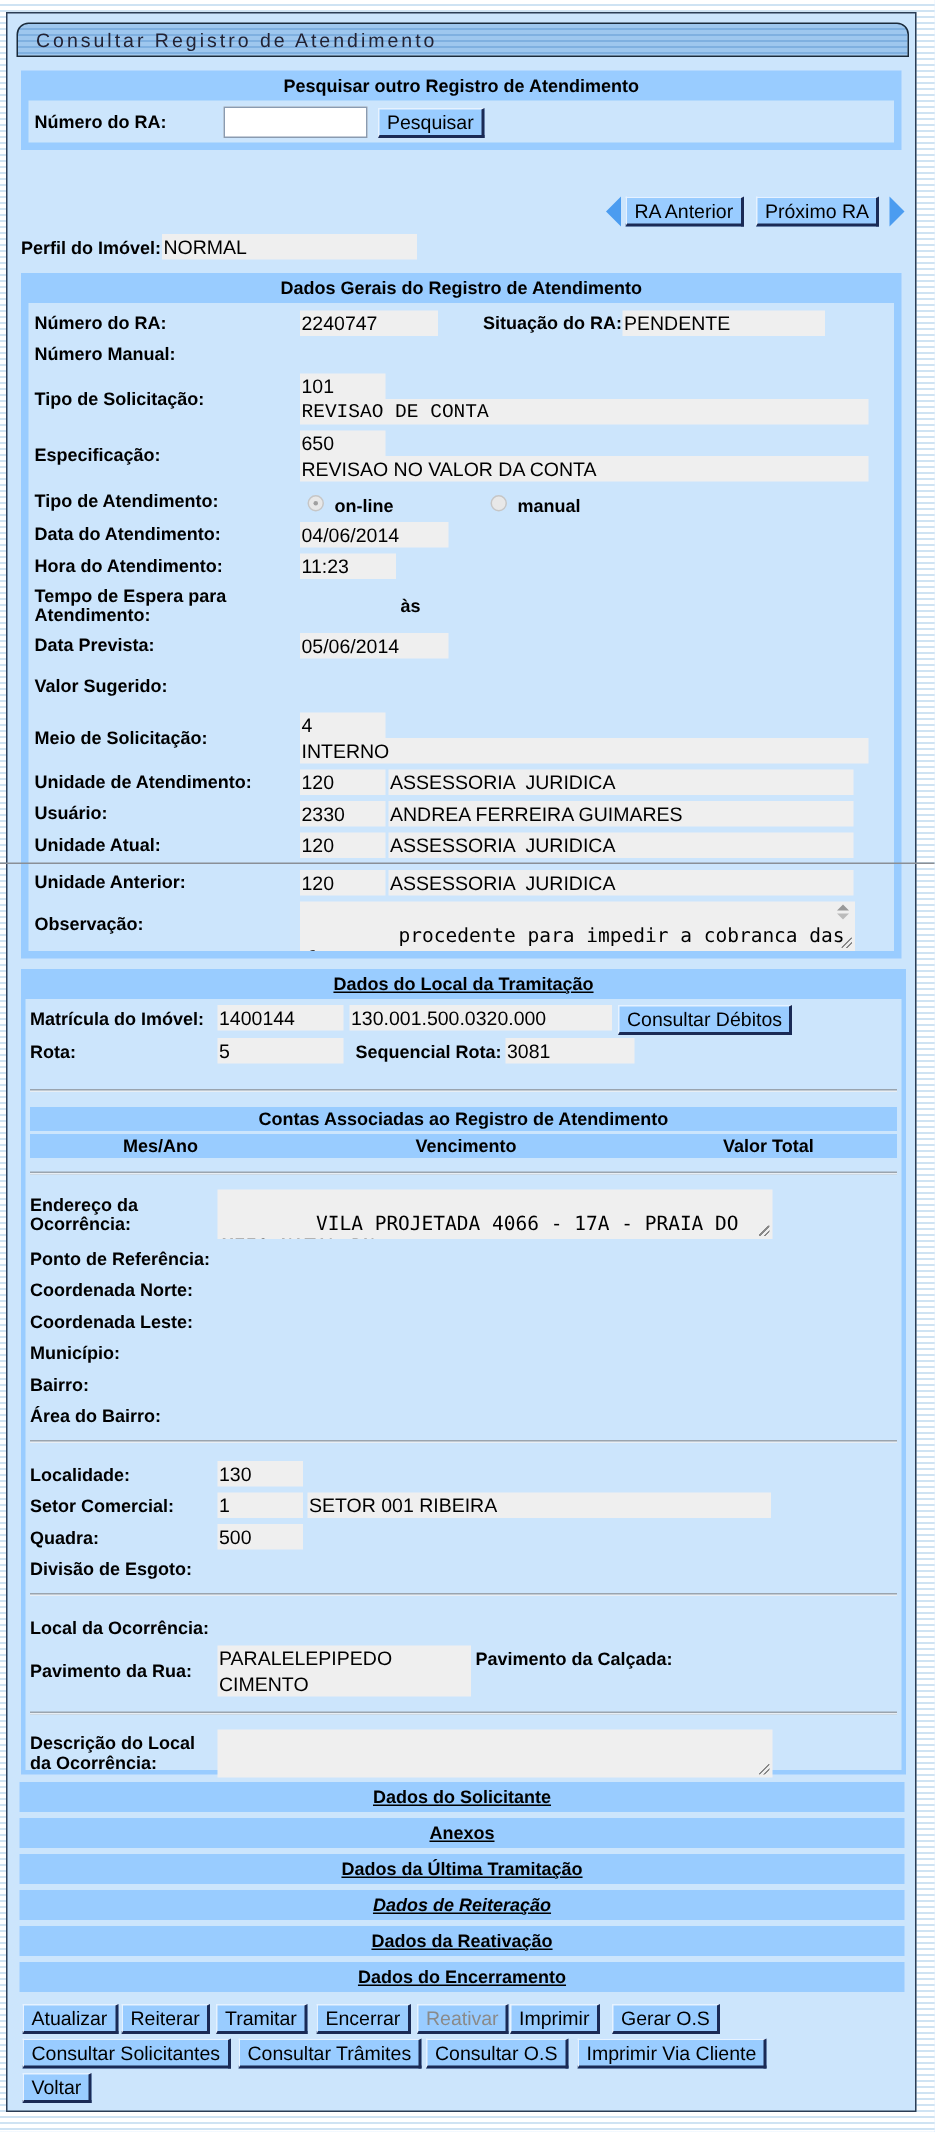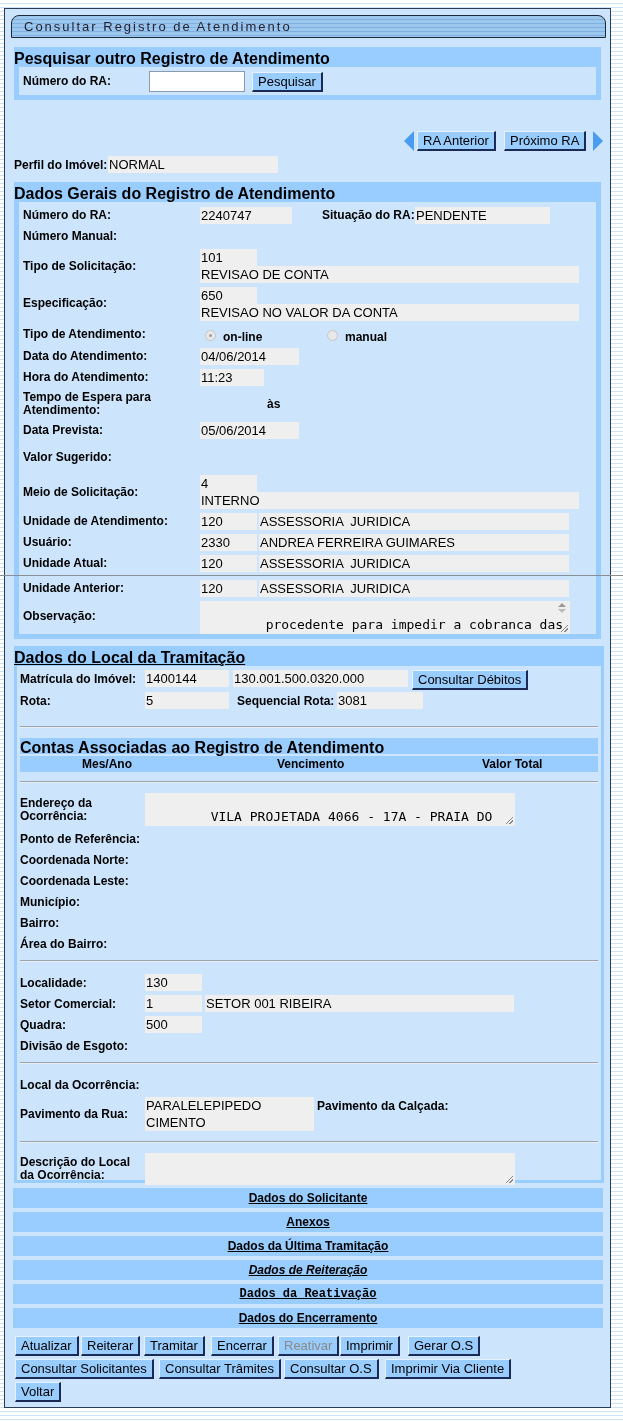--- a/index.html
+++ b/index.html
@@ -17,21 +17,21 @@
   }
   .titlebar {
     position: absolute; left: 6px; top: 6px; width: 595px; height: 23px;
     border: 1px solid #1a2a3a; border-radius: 8px 8px 0 0;
     background: repeating-linear-gradient(to bottom, #9ec7ee 0px, #9ec7ee 3px, #7fb0e0 3px, #7fb0e0 4px);
     padding-left: 12px; line-height: 21px;
     font-size: 13px; letter-spacing: 2px; color: #223;
   }
   .box { position: absolute; background: #99ccff; }
   .box-inner { position: absolute; background: #cce5fc; }
-  .sec-title { position: absolute; left: 0; right: 0; font-weight: bold; font-size: 16px; }
+  .sec-title { position: absolute; left: 0; right: 0; text-align: center; font-weight: bold; font-size: 12px; }
   .sec-title.u { text-decoration: underline; cursor: pointer; }
   .lbl { position: absolute; font-weight: bold; font-size: 12px; line-height: 13px; }
   .val { position: absolute; background: #efefef; font-size: 13px; line-height: 17px; padding-left: 1px; white-space: pre; overflow: hidden; }
   .mono { font-family: "DejaVu Sans Mono", monospace; font-size: 13px; line-height: 15px; white-space: pre-wrap; padding: 1px 3px; }
   .inp { position: absolute; background: #fff; border: 1px solid #8a9bb0; }
   .btn {
     position: absolute; background: #99ccff; font-size: 13px; line-height: 15px;
     padding: 1px 5px; white-space: nowrap; cursor: pointer;
     border-top: 1px solid #e6f2ff; border-left: 1px solid #e6f2ff;
     border-right: 2px solid #1a2a55; border-bottom: 2px solid #1a2a55;
@@ -80,21 +80,21 @@
       <div class="lbl" style="left:4px; top:7px;">Número do RA:</div>
       <div class="val" style="left:181px; top:5px; width:92px;">2240747</div>
       <div class="lbl" style="left:303px; top:7px;">Situação do RA:</div>
       <div class="val" style="left:396px; top:5px; width:135px;">PENDENTE</div>
 
       <div class="lbl" style="left:4px; top:28px;">Número Manual:</div>
       <div class="val" style="left:181px; top:26px; width:113px;"></div>
 
       <div class="lbl" style="left:4px; top:58px;">Tipo de Solicitação:</div>
       <div class="val" style="left:181px; top:47px; width:57px;">101</div>
-      <div class="val" style="left:181px; top:64px; width:379px;">REVISAO DE CONTA</div>
+      <div class="val" style="left:181px; top:64px; width:379px;font-family:Liberation Mono, monospace;">REVISAO DE CONTA</div>
 
       <div class="lbl" style="left:4px; top:95px;">Especificação:</div>
       <div class="val" style="left:181px; top:85px; width:57px;">650</div>
       <div class="val" style="left:181px; top:102px; width:379px;">REVISAO NO VALOR DA CONTA</div>
 
       <div class="lbl" style="left:4px; top:126px;">Tipo de Atendimento:</div>
       <div class="radio on" style="left:186px; top:128px;"></div>
       <div class="lbl" style="left:204px; top:129px;">on-line</div>
       <div class="radio" style="left:308px; top:128px;"></div>
       <div class="lbl" style="left:326px; top:129px;">manual</div>
@@ -235,21 +235,21 @@
         <span></span>
         <span class="grip"></span>
       </div>
     </div>
   </div>
 
   <div class="bar" style="top:1179px;">Dados do Solicitante</div>
   <div class="bar" style="top:1203px;">Anexos</div>
   <div class="bar" style="top:1227px;">Dados da Última Tramitação</div>
   <div class="bar" style="top:1251px;font-style:italic;">Dados de Reiteração</div>
-  <div class="bar" style="top:1275px;font-family:Liberation Mono, monospace;">Dados da Reativação</div>
+  <div class="bar" style="top:1275px;">Dados da Reativação</div>
   <div class="bar" style="top:1299px;">Dados do Encerramento</div>
 
   <div class="btn" style="left:10px; top:1327px;">Atualizar</div>
   <div class="btn" style="left:76px; top:1327px;">Reiterar</div>
   <div class="btn" style="left:139px; top:1327px;">Tramitar</div>
   <div class="btn" style="left:206px; top:1327px;">Encerrar</div>
   <div class="btn disabled" style="left:273px; top:1327px;">Reativar</div>
   <div class="btn" style="left:335px; top:1327px;">Imprimir</div>
   <div class="btn" style="left:403px; top:1327px;">Gerar O.S</div>
 

